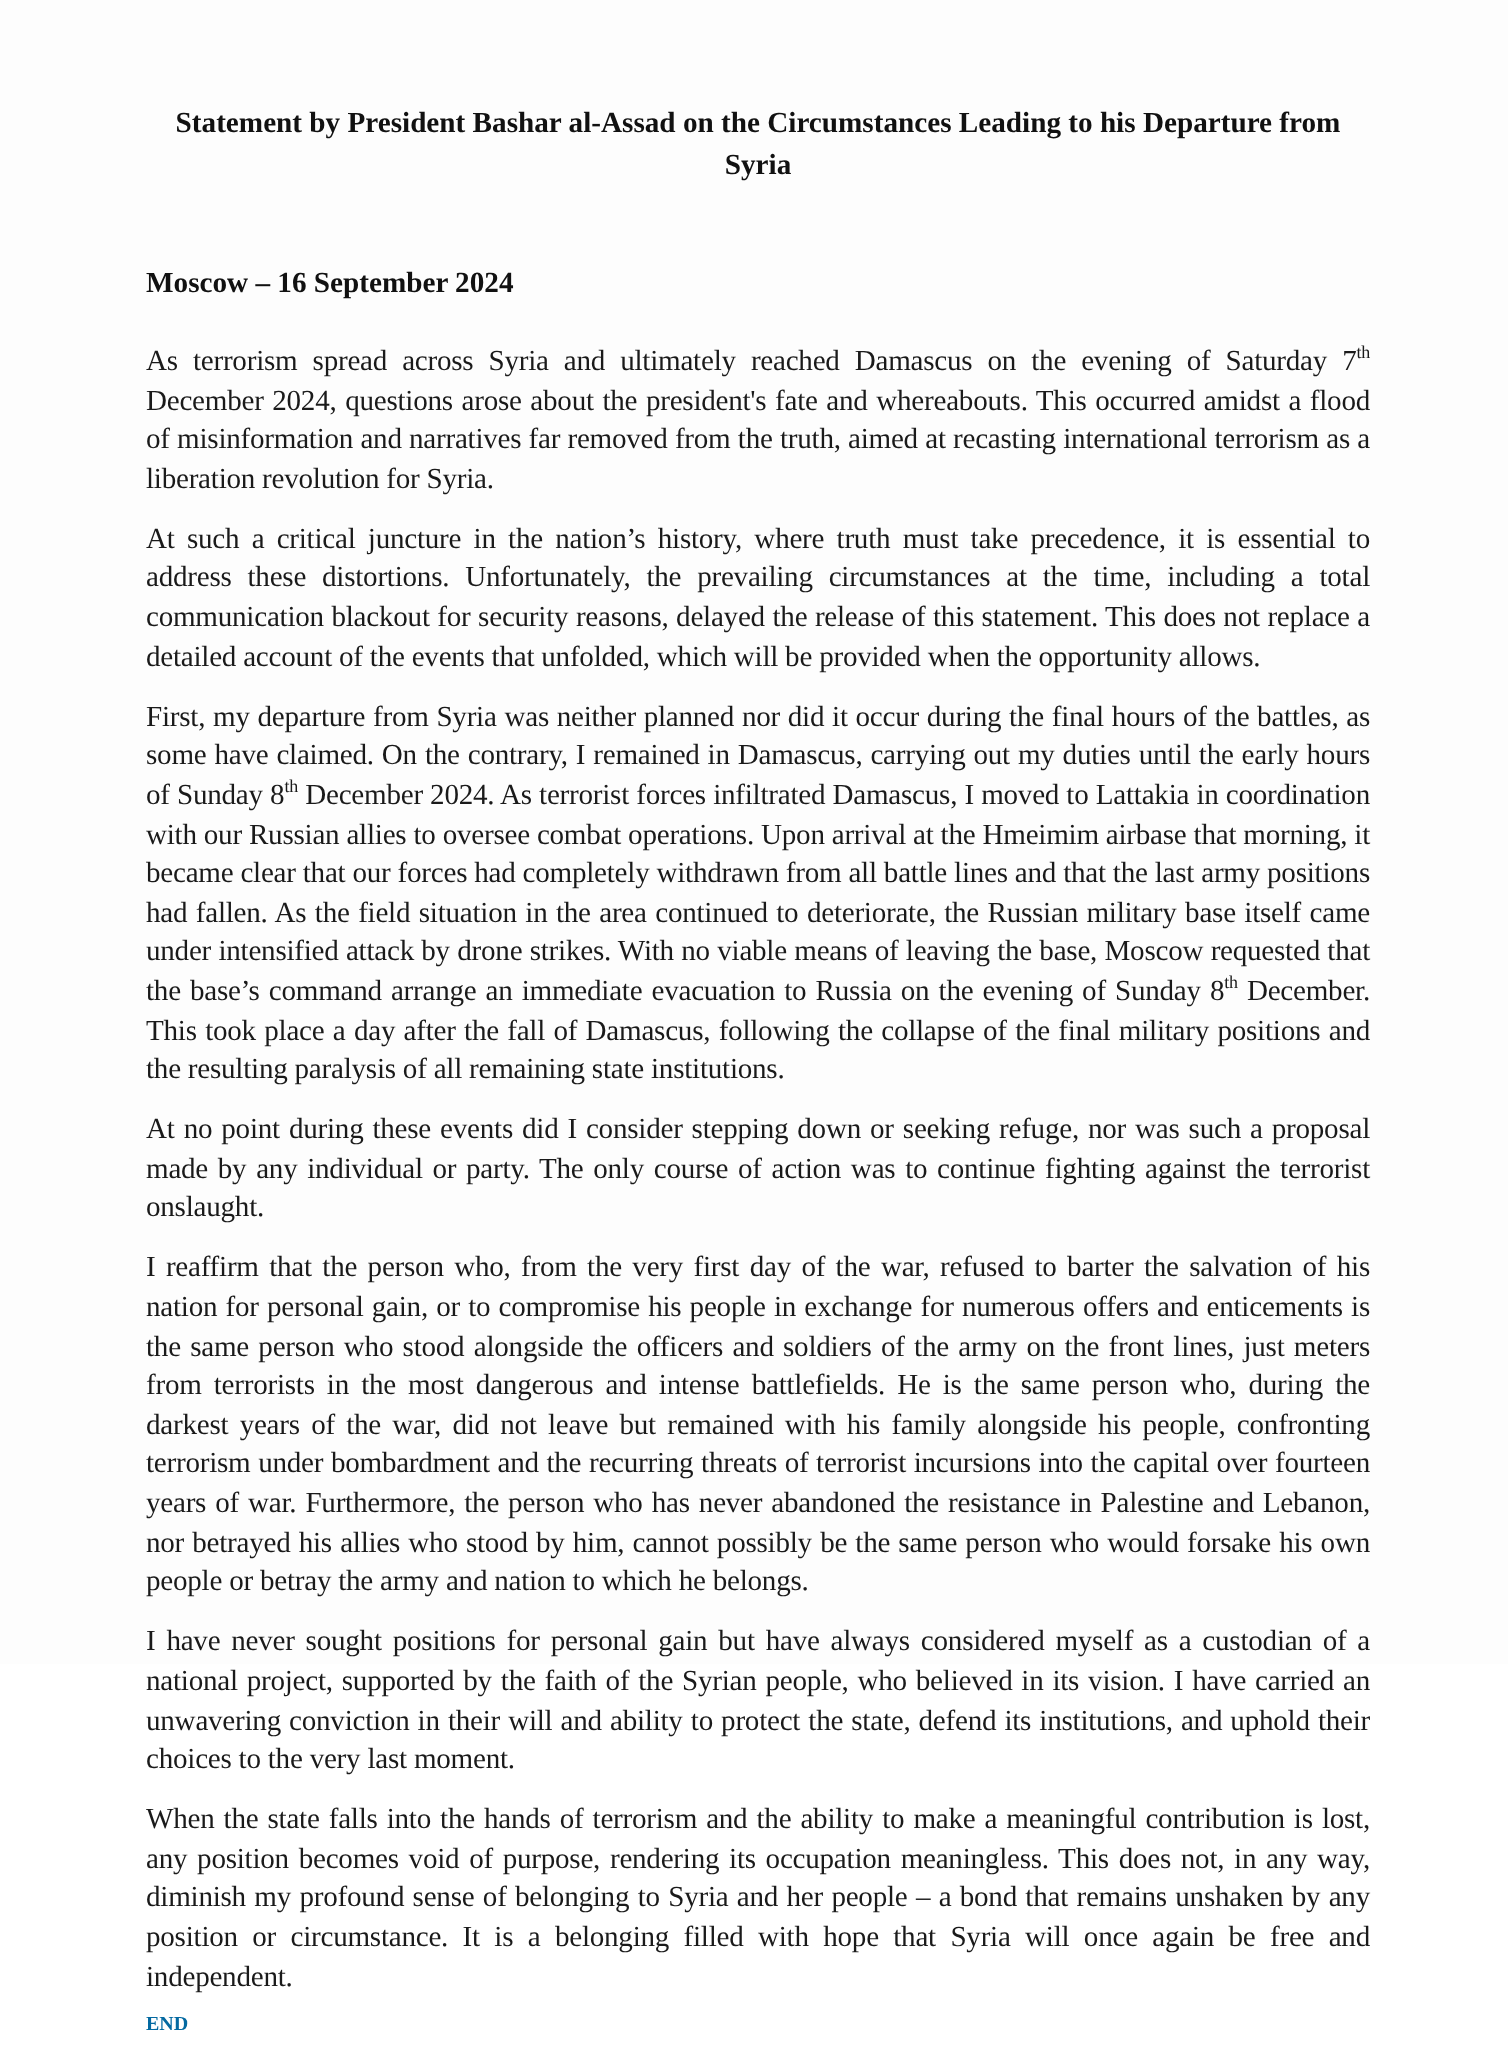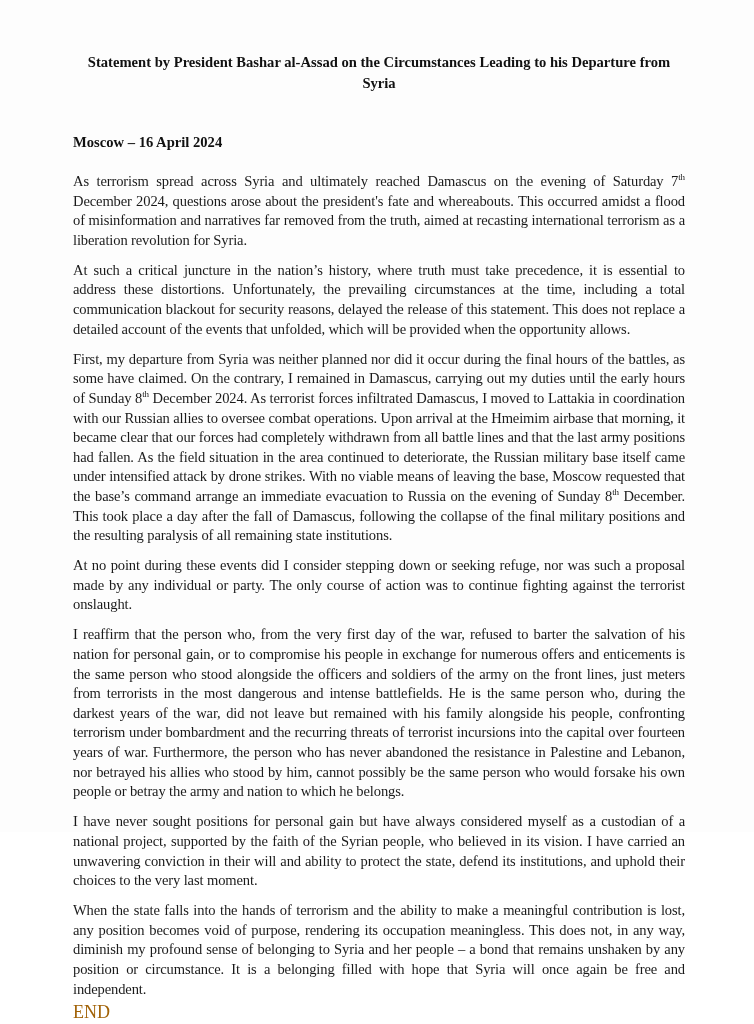--- a/index.html
+++ b/index.html
@@ -25,29 +25,29 @@
   }
   .para {
     margin: 0 0 10.5px 0;
     font-size: 14.55px; line-height: 19.6px;
     text-align: justify;
     letter-spacing: -0.12px;
   }
   .para sup { font-size: 9px; line-height: 0; vertical-align: super; }
   .end {
     position: absolute; left: 73px; top: 1003px;
-    font-weight: normal; font-size: 18px; line-height: 19px; color: #a16207;
+    font-weight: bold; font-size: 10px; line-height: 19px; color: #0369a1;
   }
 </style>
 </head>
 <body>
 
 <div class="page">
   <div class="title">Statement by President Bashar al-Assad on the Circumstances Leading to his Departure from Syria</div>
-  <div class="dateline">Moscow – 16 April 2024</div>
+  <div class="dateline">Moscow – 16 September 2024</div>
   <div class="body" id="body">
       <p class="para">As terrorism spread across Syria and ultimately reached Damascus on the evening of Saturday 7<sup>th</sup> December 2024, questions arose about the president's fate and whereabouts.  This occurred amidst a flood of misinformation and narratives far removed from the truth, aimed at recasting international terrorism as a liberation revolution for Syria.</p>
       <p class="para">At such a critical juncture in the nation’s history, where truth must take precedence, it is essential to address these distortions.  Unfortunately, the prevailing circumstances at the time, including a total communication blackout for security reasons, delayed the release of this statement.  This does not replace a detailed account of the events that unfolded, which will be provided when the opportunity allows.</p>
       <p class="para">First, my departure from Syria was neither planned nor did it occur during the final hours of the battles, as some have claimed.  On the contrary, I remained in Damascus, carrying out my duties until the early hours of Sunday 8<sup>th</sup> December 2024.  As terrorist forces infiltrated Damascus, I moved to Lattakia in coordination with our Russian allies to oversee combat operations.  Upon arrival at the Hmeimim airbase that morning, it became clear that our forces had completely withdrawn from all battle lines and that the last army positions had fallen.  As the field situation in the area continued to deteriorate, the Russian military base itself came under intensified attack by drone strikes.  With no viable means of leaving the base, Moscow requested that the base’s command arrange an immediate evacuation to Russia on the evening of Sunday 8<sup>th</sup> December.  This took place a day after the fall of Damascus, following the collapse of the final military positions and the resulting paralysis of all remaining state institutions.</p>
       <p class="para">At no point during these events did I consider stepping down or seeking refuge, nor was such a proposal made by any individual or party.  The only course of action was to continue fighting against the terrorist onslaught.</p>
       <p class="para">I reaffirm that the person who, from the very first day of the war, refused to barter the salvation of his nation for personal gain, or to compromise his people in exchange for numerous offers and enticements is the same person who stood alongside the officers and soldiers of the army on the front lines, just meters from terrorists in the most dangerous and intense battlefields.  He is the same person who, during the darkest years of the war, did not leave but remained with his family alongside his people, confronting terrorism under bombardment and the recurring threats of terrorist incursions into the capital over fourteen years of war.  Furthermore, the person who has never abandoned the resistance in Palestine and Lebanon, nor betrayed his allies who stood by him, cannot possibly be the same person who would forsake his own people or betray the army and nation to which he belongs.</p>
       <p class="para">I have never sought positions for personal gain but have always considered myself as a custodian of a national project, supported by the faith of the Syrian people, who believed in its vision. I have carried an unwavering conviction in their will and ability to protect the state, defend its institutions, and uphold their choices to the very last moment.</p>
       <p class="para">When the state falls into the hands of terrorism and the ability to make a meaningful contribution is lost, any position becomes void of purpose, rendering its occupation meaningless.  This does not, in any way, diminish my profound sense of belonging to Syria and her people – a bond that remains unshaken by any position or circumstance.  It is a belonging filled with hope that Syria will once again be free and independent.</p>
     </div>
   <div class="end">END</div>

